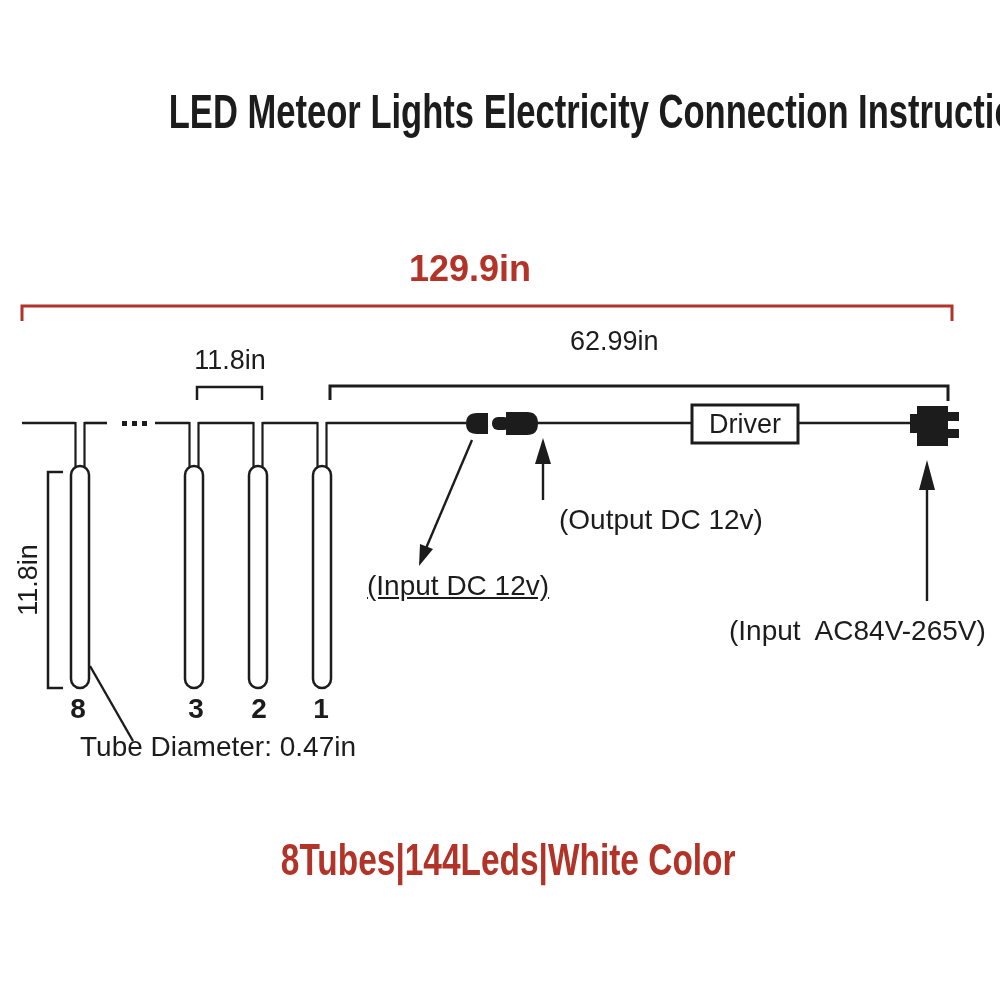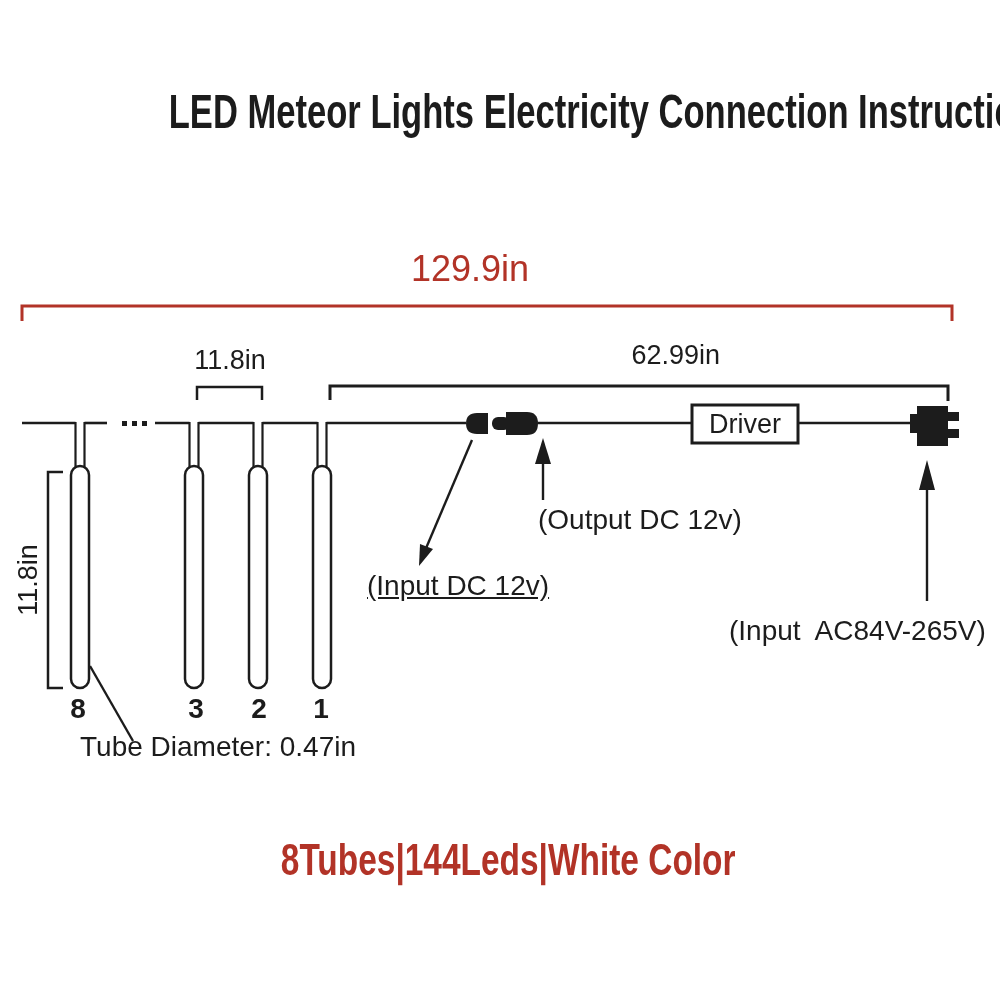--- a/index.html
+++ b/index.html
@@ -2,28 +2,28 @@
 <html style="--accent-red: #b23327; --line: #1c1c1c;"><head>
 <meta charset="utf-8">
 <style>
   html,body{margin:0;padding:0;background:#ffffff;}
   body{font-family:"Liberation Sans", sans-serif; color:var(--line,#1c1c1c);}
   .stage{position:relative;width:1000px;height:1000px;background:#fff;overflow:hidden;}
   .abs{position:absolute;}
   .diagram-svg{position:absolute;left:0;top:0;width:1000px;height:1000px;}
   .title{left:0;top:84px;width:1000px;text-align:center;font-size:48px;font-weight:bold;white-space:nowrap;}
   .title .squeeze{display:inline-block;transform:scaleX(0.72);transform-origin:50% 50%;}
-  .dim-red{left:370px;top:248px;width:200px;text-align:center;font-size:36px;font-weight:normal;color:var(--accent-red,#b23327);}
+  .dim-red{left:370px;top:248px;width:200px;text-align:center;font-size:36px;font-weight:bold;color:var(--accent-red,#b23327);}
   .dim{font-size:27px;}
   .dim-spacing{left:180px;top:345px;width:100px;text-align:center;}
-  .dim-lead{left:570px;top:340px;width:150px;text-align:right;}
+  .dim-lead{left:570px;top:326px;width:150px;text-align:left;}
   .dim-tube-len{left:-23px;top:566px;width:100px;height:28px;text-align:center;transform:rotate(-90deg);}
   .callout{font-size:28px;white-space:pre;}
   .cap-input-dc{left:367px;top:570px;text-decoration:underline;}
-  .cap-output-dc{left:538px;top:504px;}
+  .cap-output-dc{left:559px;top:504px;}
   .cap-input-ac{left:710px;top:615px;margin-left:19px;}
   .note-diameter{left:80px;top:731px;font-size:28px;}
   .tube-num{width:30px;top:693px;text-align:center;font-size:28px;font-weight:bold;}
   .tn-8{left:63px;} .tn-3{left:181px;} .tn-2{left:244px;} .tn-1{left:306px;}
   .driver-label{left:692px;top:405px;width:106px;height:38px;display:flex;align-items:center;justify-content:center;font-size:27px;}
   .footer{left:8px;top:835px;width:1000px;text-align:center;font-size:44px;font-weight:bold;color:var(--accent-red,#b23327);white-space:nowrap;}
   .footer .squeeze{display:inline-block;transform:scaleX(0.76);transform-origin:50% 50%;}
   .stroke-line{stroke:var(--line,#1c1c1c);fill:none;}
   .fill-line{fill:var(--line,#1c1c1c);stroke:none;}
 </style>

